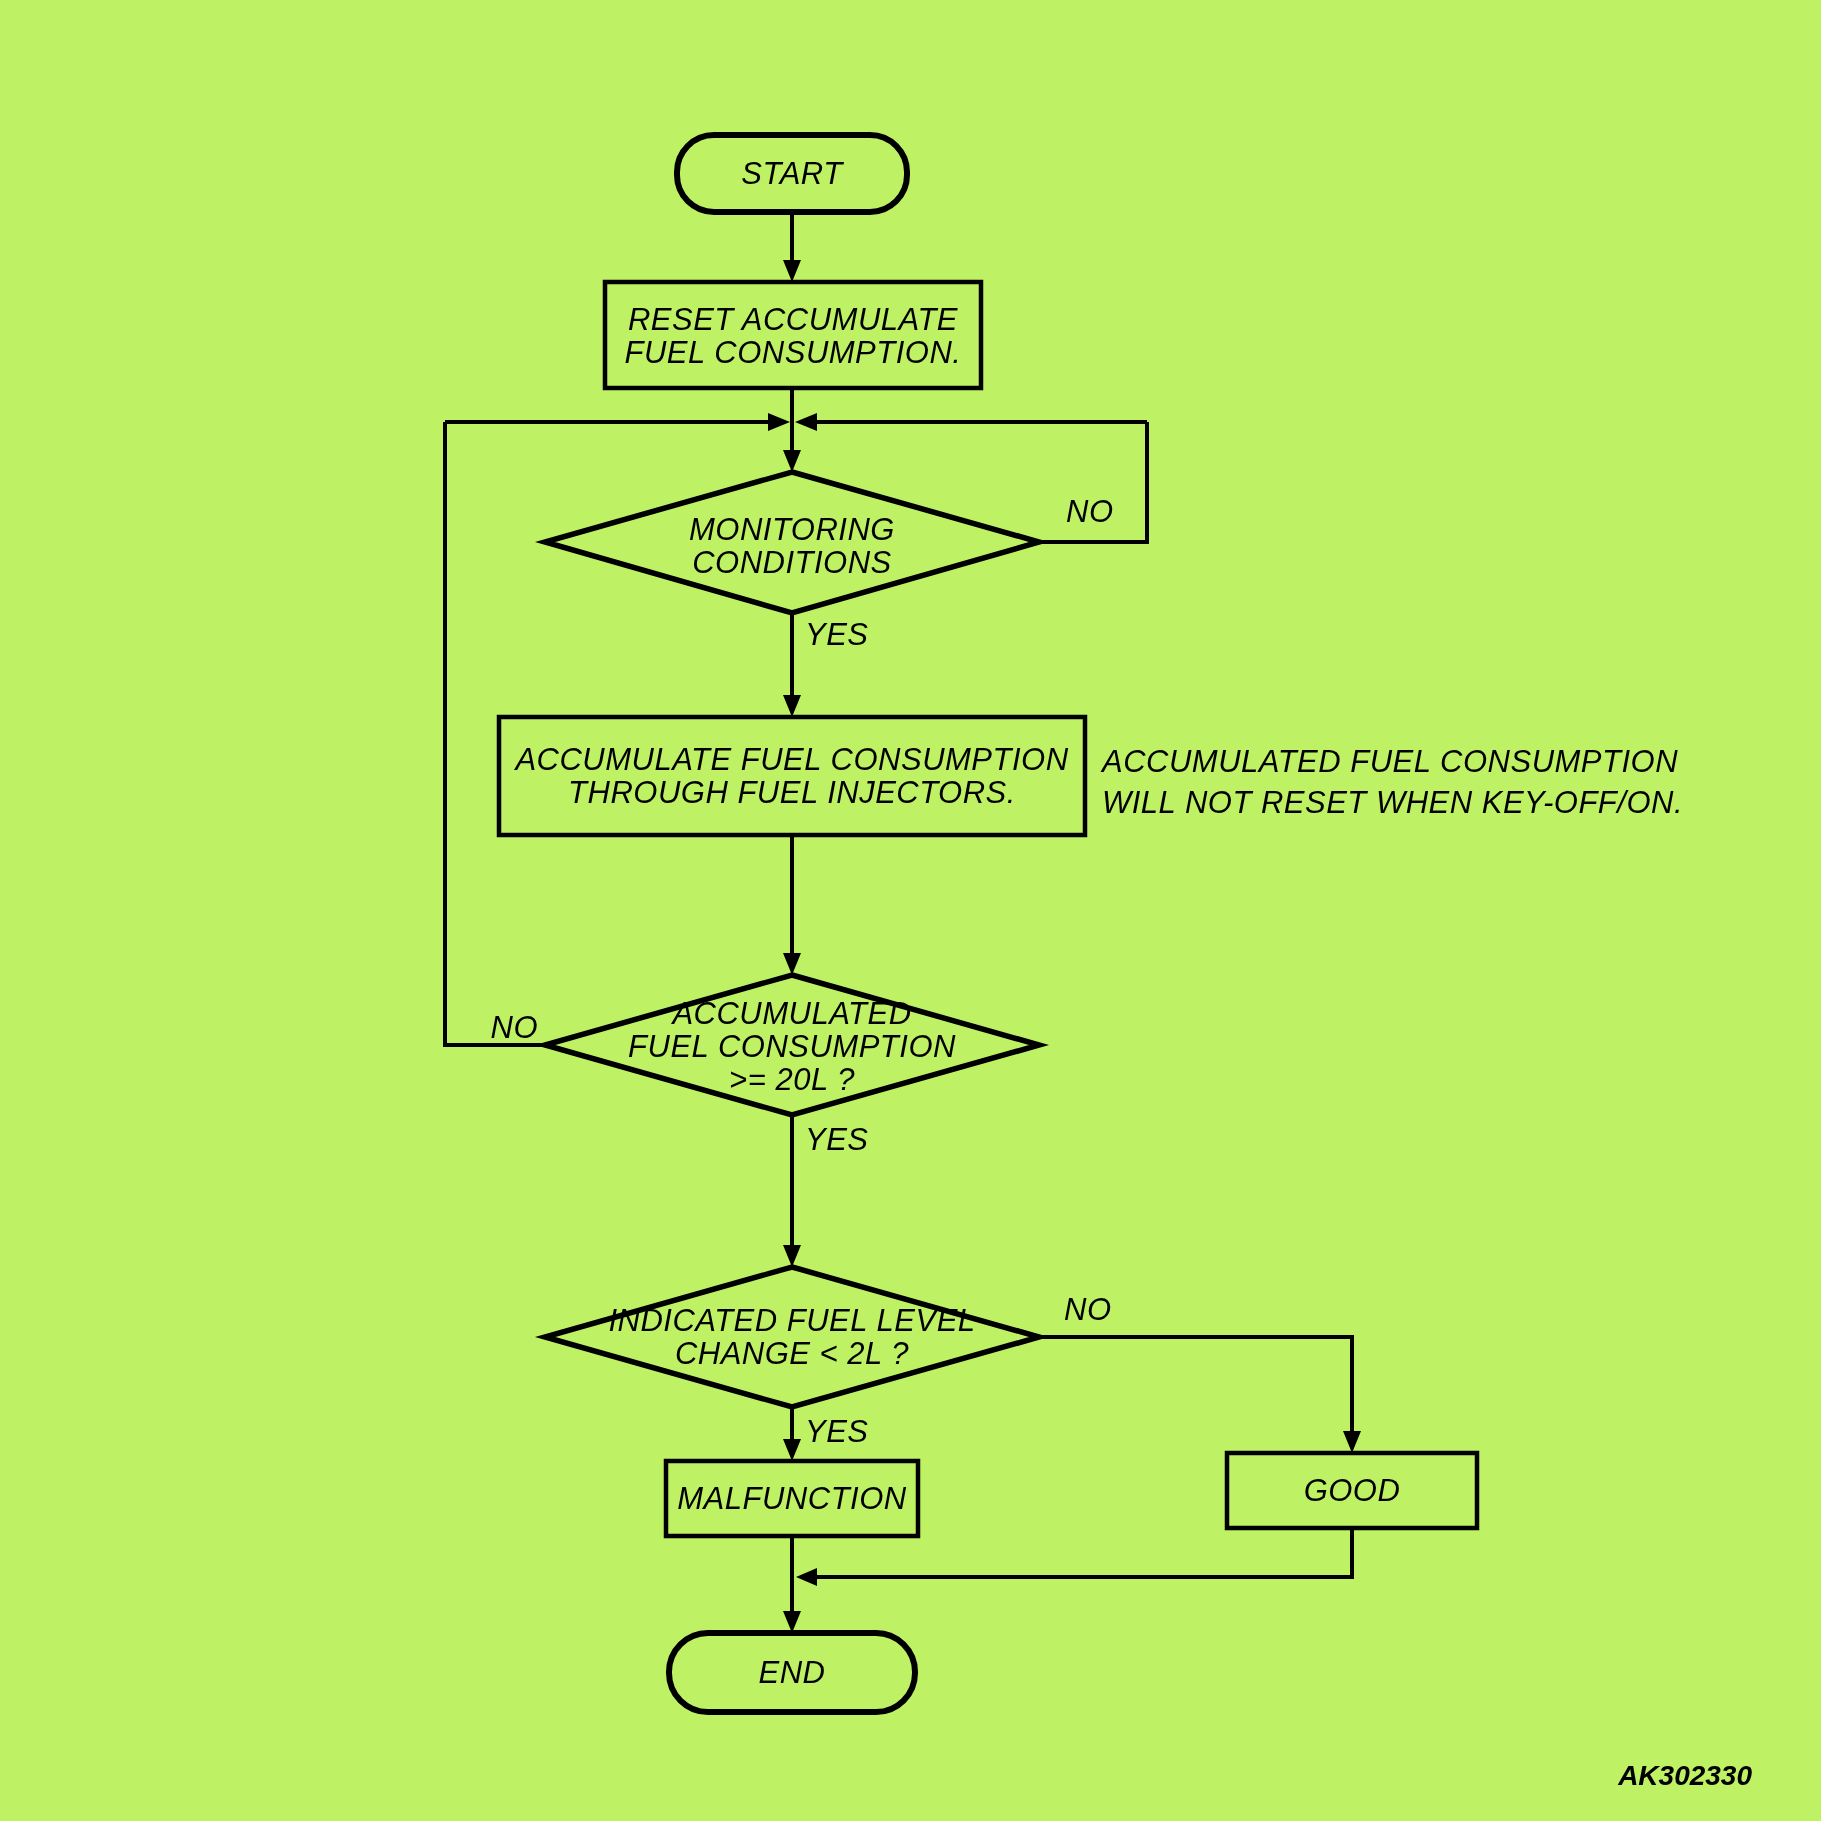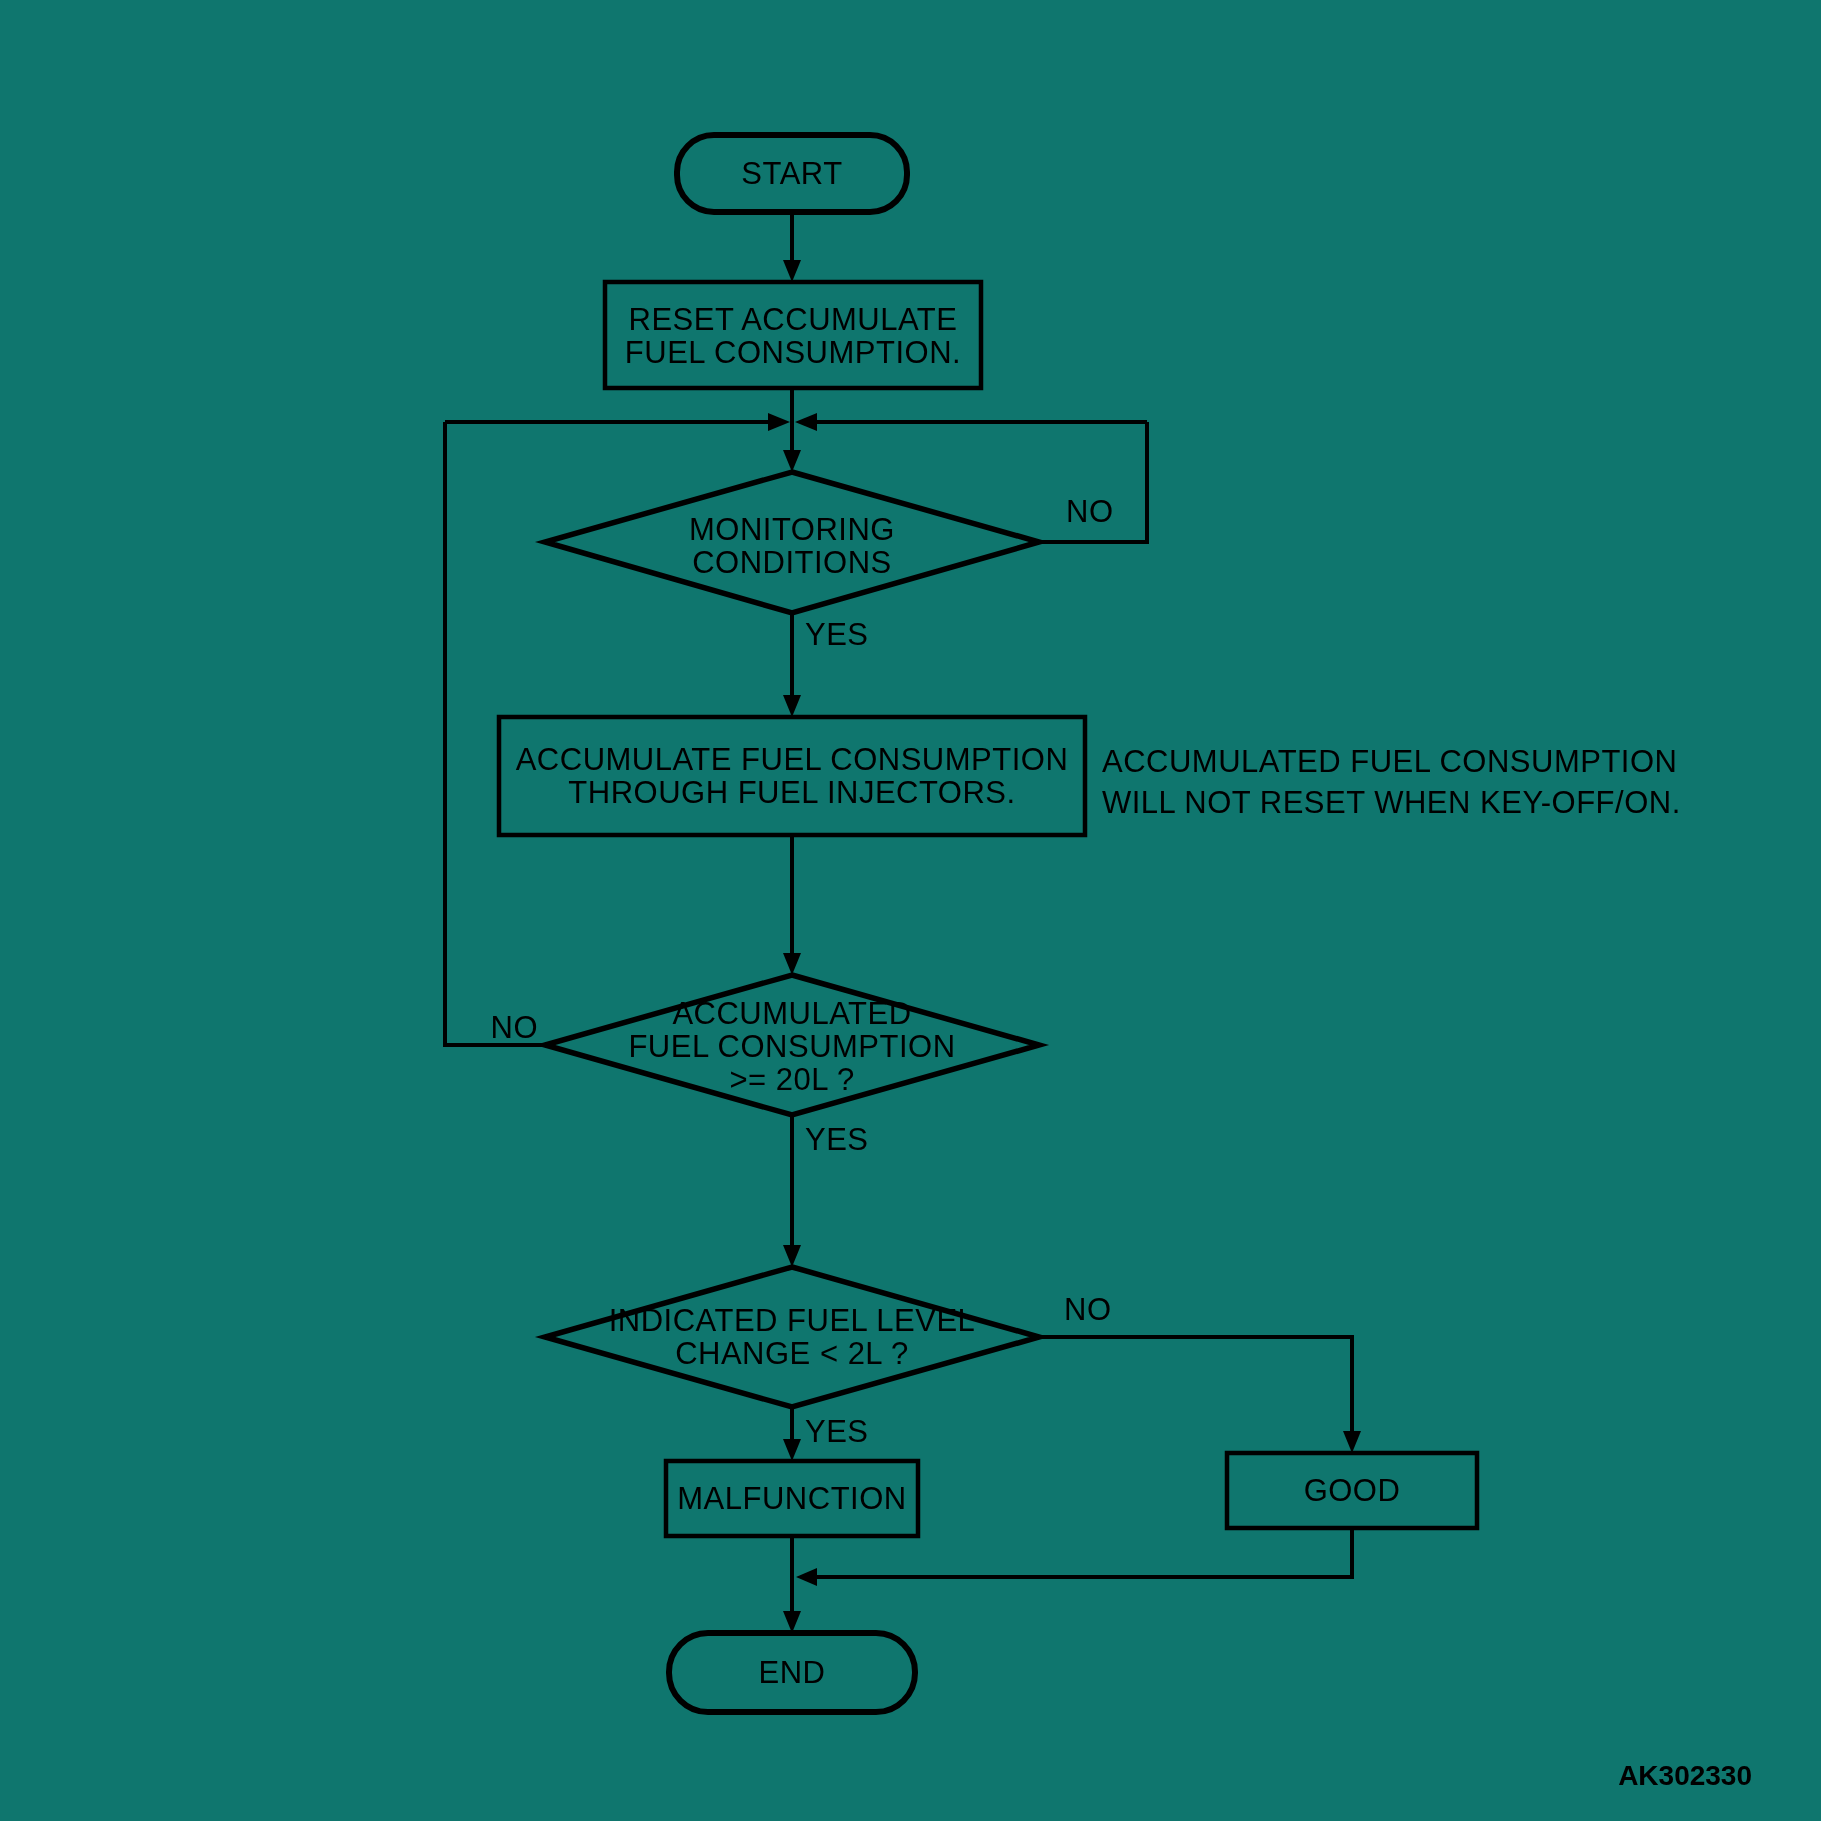--- a/index.html
+++ b/index.html
@@ -1,16 +1,16 @@
 <!DOCTYPE html>
 <html><head>
 <meta charset="utf-8">
 <style>
   html,body{margin:0;padding:0;background:#ffffff;}
-  .canvas{position:relative;width:1821px;height:1821px;background:#0f766e;overflow:hidden;}
+  .canvas{position:relative;width:1821px;height:1821px;background:#bef264;overflow:hidden;font-style:italic;}
   svg{display:block;}
   .t{font-family:"Liberation Sans","DejaVu Sans",sans-serif;font-size:31px;fill:#000;text-anchor:middle;letter-spacing:0.5px;}
   .ts{text-anchor:start;}
   .te{text-anchor:end;}
   .fig{font-family:"Liberation Sans","DejaVu Sans",sans-serif;font-size:28px;font-weight:bold;fill:#000;text-anchor:end;}
   .box{fill:none;stroke:#000;stroke-width:4.5;}
   .diamond{fill:none;stroke:#000;stroke-width:5.5;stroke-linejoin:miter;}
   .term{fill:none;stroke:#000;stroke-width:6;}
   .line{fill:none;stroke:#000;stroke-width:4;}
   .ah{fill:#000;stroke:none;}

